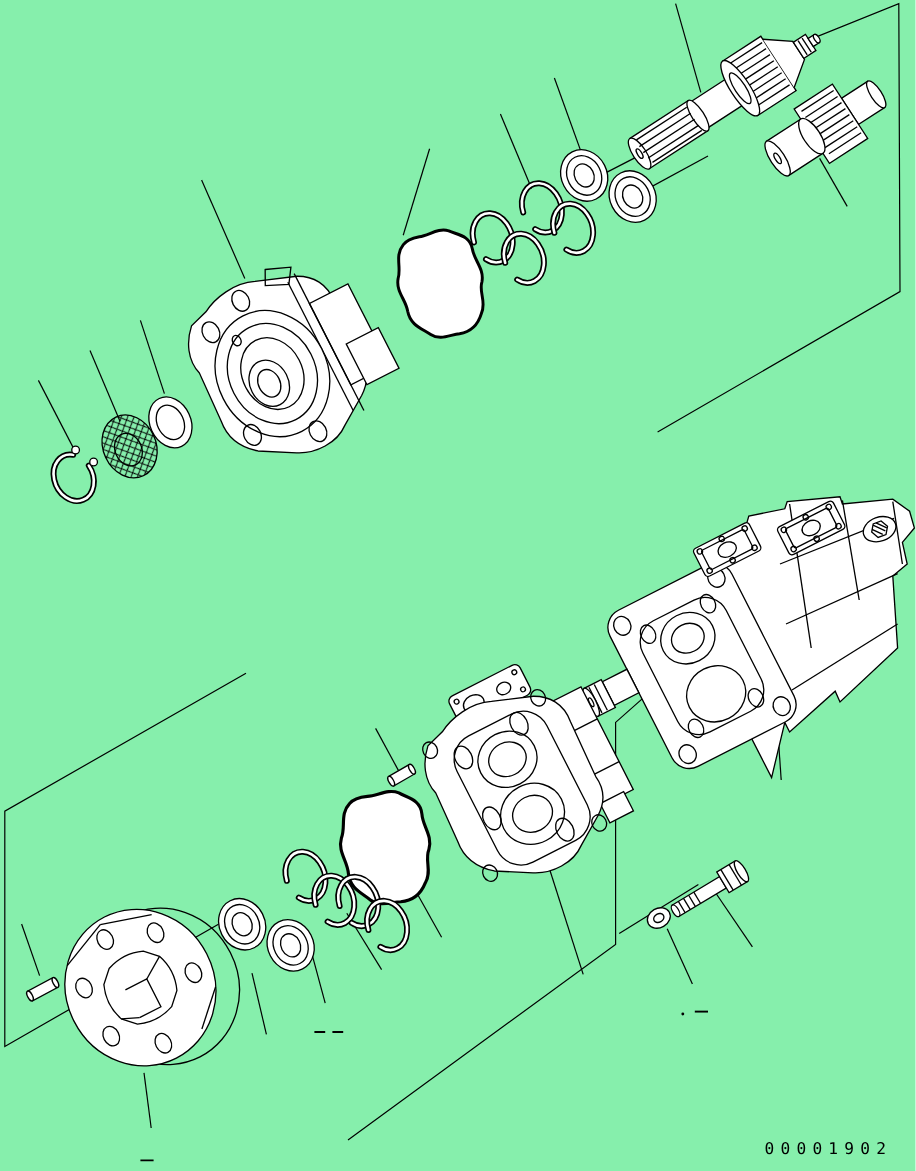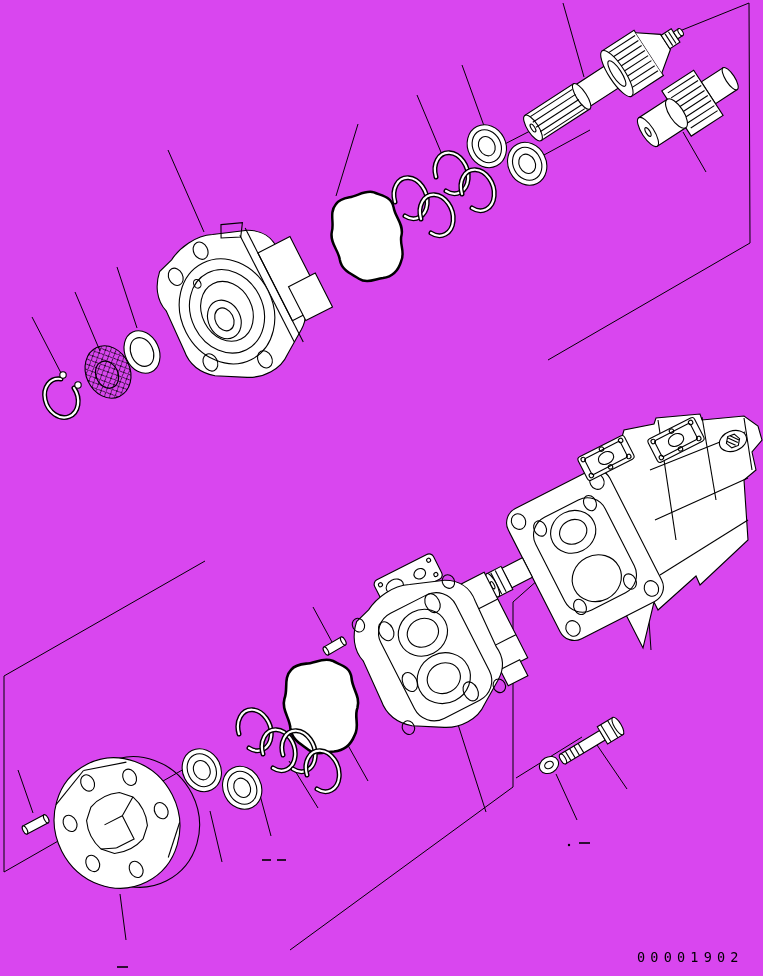--- a/index.html
+++ b/index.html
@@ -1,16 +1,16 @@
 <!DOCTYPE html>
 <html><head>
 <meta charset="utf-8">
 <style>
   html,body{margin:0;padding:0;background:#ffffff;}
-  #stage{position:relative;width:763px;height:976px;background:#d946ef;overflow:hidden;
+  #stage{position:relative;width:763px;height:976px;background:#86efac;overflow:hidden;
          font-family:"DejaVu Sans Mono","Liberation Mono",monospace;}
   svg{display:block;}
   .ln{stroke:#000;stroke-width:1;fill:none;}
   .part{stroke:#000;stroke-width:1.1;fill:#fff;}
   .partln{stroke:#000;stroke-width:1.1;fill:none;}
   .gasket{stroke:#000;stroke-width:2.6;fill:#fff;}
   .dash{stroke:#000;stroke-width:1.6;fill:none;}
   .cring-b{stroke:#000;stroke-width:5;fill:none;stroke-linecap:round;}
   .cring-w{stroke:#fff;stroke-width:2.2;fill:none;stroke-linecap:round;}
   #drawing-number{font-size:13.5px;letter-spacing:5.2px;fill:#000;}

